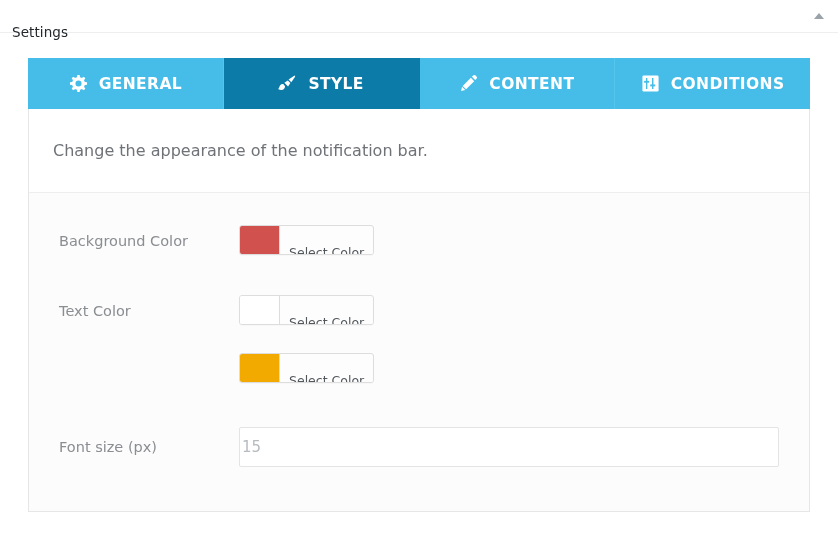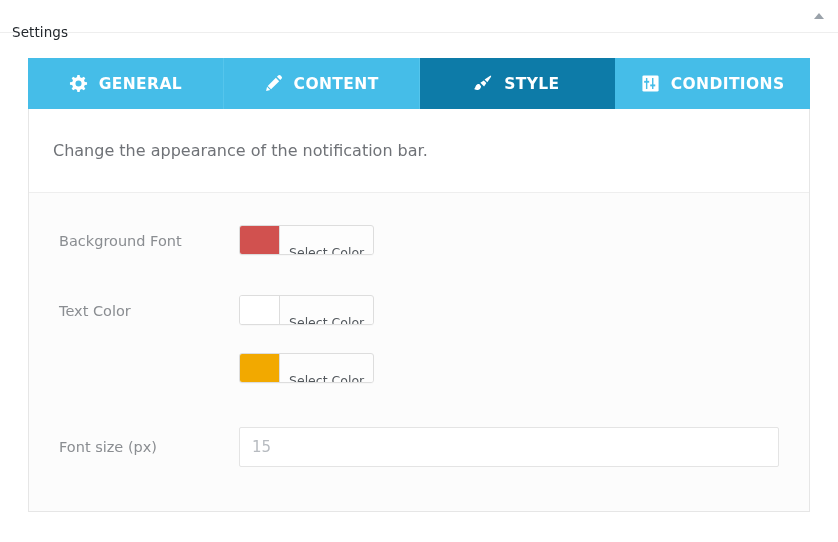--- a/index.html
+++ b/index.html
@@ -176,21 +176,21 @@
   .text-input {
     position: absolute;
     left: 210px;
     width: 540px;
     height: 40px;
     border: 1px solid #e4e4e4;
     background: #ffffff;
     border-radius: 2px;
     font-size: 15px;
     color: #a8acb1;
-    padding: 0 12px;
+    padding: 0 2px;
     outline: none;
     font-family: "DejaVu Sans", "Liberation Sans", sans-serif;
   }
   .text-input::placeholder { color: #b7bbc0; }
 </style>
 </head>
 <body>
 
 <div id="app">
 
@@ -207,38 +207,38 @@
 
     <div class="tab">
       <span class="tab-icon">
         <svg width="19" height="19" viewBox="0 0 20 20" fill="#ffffff">
           <path d="M19 11.2v-2.4l-2.4-.4a6.9 6.9 0 0 0-.8-1.9l1.4-2-1.7-1.7-2 1.4a6.9 6.9 0 0 0-1.9-.8L11.2 1H8.8l-.4 2.4a6.9 6.9 0 0 0-1.9.8l-2-1.4-1.7 1.7 1.4 2a6.9 6.9 0 0 0-.8 1.9L1 8.8v2.4l2.4.4c.17.67.45 1.3.8 1.9l-1.4 2 1.7 1.7 2-1.4c.6.35 1.23.63 1.9.8l.4 2.4h2.4l.4-2.4c.67-.17 1.3-.45 1.9-.8l2 1.4 1.7-1.7-1.4-2c.35-.6.63-1.23.8-1.9l2.4-.4zM10 13.2a3.2 3.2 0 1 1 0-6.4 3.2 3.2 0 0 1 0 6.4z"></path>
         </svg>
       </span>
       <span class="tab-label">GENERAL</span>
     </div>
 
-    <div class="tab">
-      <span class="tab-icon">
-        <svg width="19" height="19" viewBox="0 0 20 20" fill="#ffffff">
-          <path d="M14.9 1.6a1.8 1.8 0 0 1 2.6 0l.9.9a1.8 1.8 0 0 1 0 2.6l-1.3 1.3-3.5-3.5 1.3-1.3zM12.5 4l3.5 3.5-8.6 8.6-3.5-3.5L12.5 4zM3.2 13.4l3.4 3.4-4.4 1z"></path>
-        </svg>
-      </span>
-      <span class="tab-label">CONTENT</span>
-    </div>
-
     <div class="tab active">
       <span class="tab-icon">
         <svg width="19" height="19" viewBox="0 0 20 20" fill="#ffffff">
           <path d="M18.6 2.3c-.5-.5-1.3-.6-1.9-.2l-5.6 3.8 2.9 2.9 3.8-5.6c.4-.6.3-1.4-.2-1.9z"></path>
           <path d="M10.3 6.9L6.7 9.3l3.9 3.9 2.4-3.6-2.7-2.7z"></path>
           <path d="M5.6 10.6c-1.4-.3-2.9.4-3.6 1.7-.6 1.1-.6 2.3-1.6 3.2-.2.2-.1.5.1.6 1.3.7 3 1 4.4.5 1.6-.5 2.6-2 2.5-3.6l-1.8-2.4z"></path>
         </svg>
       </span>
       <span class="tab-label">STYLE</span>
+    </div>
+
+    <div class="tab">
+      <span class="tab-icon">
+        <svg width="19" height="19" viewBox="0 0 20 20" fill="#ffffff">
+          <path d="M14.9 1.6a1.8 1.8 0 0 1 2.6 0l.9.9a1.8 1.8 0 0 1 0 2.6l-1.3 1.3-3.5-3.5 1.3-1.3zM12.5 4l3.5 3.5-8.6 8.6-3.5-3.5L12.5 4zM3.2 13.4l3.4 3.4-4.4 1z"></path>
+        </svg>
+      </span>
+      <span class="tab-label">CONTENT</span>
     </div>
 
     <div class="tab">
       <span class="tab-icon">
         <svg width="19" height="19" viewBox="0 0 20 20">
           <rect x="1.5" y="1.5" width="17" height="17" rx="1.5" fill="#ffffff"></rect>
           <rect x="5.2" y="4.2" width="1.5" height="11.6" fill="#45bde8"></rect>
           <rect x="3.3" y="7.2" width="5.3" height="2" fill="#45bde8"></rect>
           <rect x="11.6" y="4.2" width="1.5" height="11.6" fill="#45bde8"></rect>
           <rect x="9.7" y="11" width="5.3" height="2" fill="#45bde8"></rect>
@@ -249,21 +249,21 @@
 
   </div>
 
   <div class="desc-block">
     <div class="desc-text">Change the appearance of the notification bar.</div>
   </div>
 
   <div class="form-area">
 
     <div class="field-row" style="top:22px;height:60px;">
-      <div class="field-label" style="top:15px;">Background Font</div>
+      <div class="field-label" style="top:15px;">Background Color</div>
       <div class="color-control" style="top:9px;">
         <div class="color-swatch" style="background:#d1514f;"></div>
         <div class="color-button">Select Color</div>
       </div>
     </div>
 
     <div class="field-row" style="top:92px;height:60px;">
       <div class="field-label" style="top:15px;">Text Color</div>
       <div class="color-control" style="top:9px;">
         <div class="color-swatch" style="background:#ffffff;"></div>

